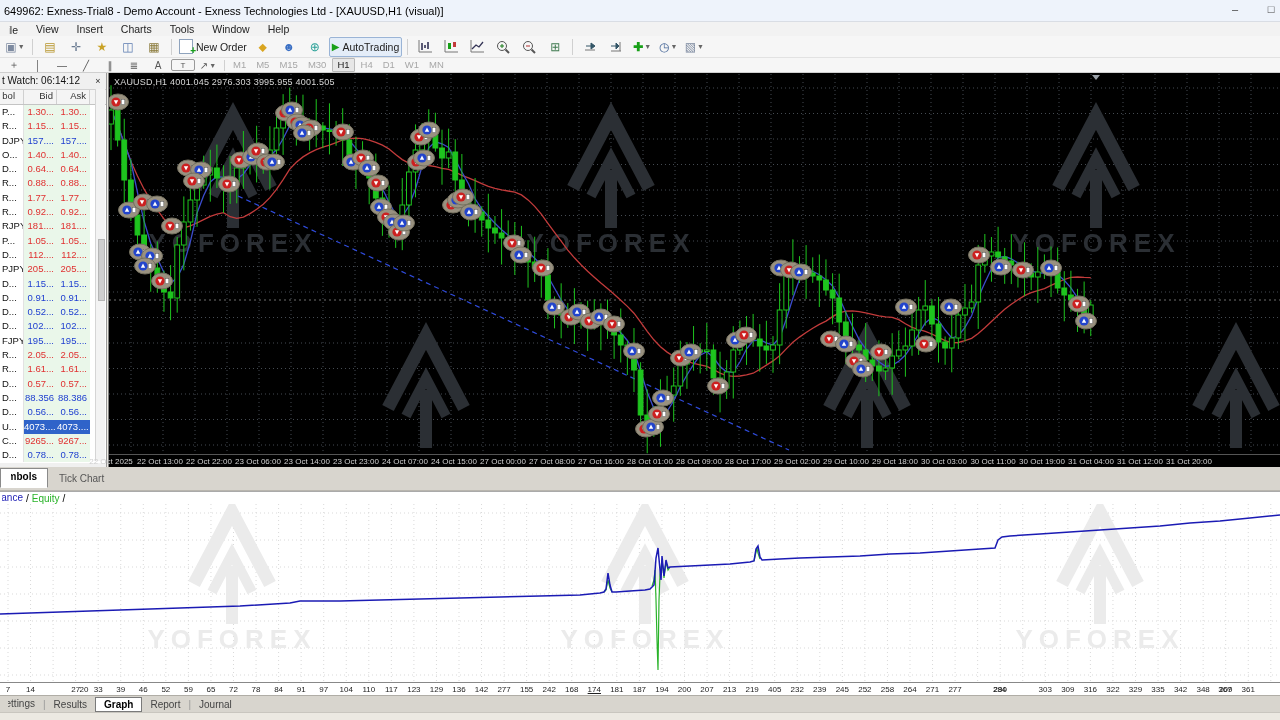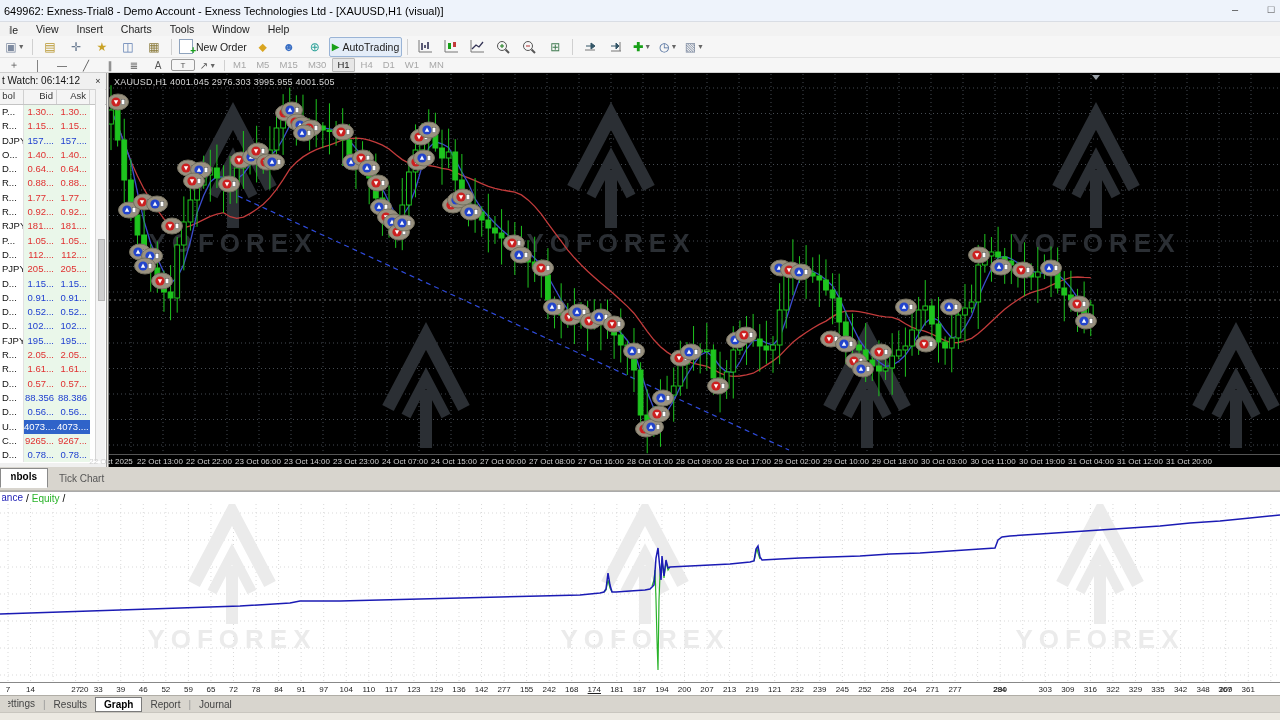--- a/index.html
+++ b/index.html
@@ -1388,21 +1388,21 @@
     <span class="xlabel" style="left: 549.2px;">242</span>
     <span class="xlabel" style="left: 571.75px;">168</span>
     <span class="xlabel" style="left: 594.3px; text-decoration: underline;">174</span>
     <span class="xlabel" style="left: 616.85px;">181</span>
     <span class="xlabel" style="left: 639.4px;">187</span>
     <span class="xlabel" style="left: 661.95px;">194</span>
     <span class="xlabel" style="left: 684.5px;">200</span>
     <span class="xlabel" style="left: 707.05px;">207</span>
     <span class="xlabel" style="left: 729.6px;">213</span>
     <span class="xlabel" style="left: 752.15px;">219</span>
-    <span class="xlabel" style="left: 774.7px;">121</span>
+    <span class="xlabel" style="left: 774.7px;">405</span>
     <span class="xlabel" style="left: 797.25px;">232</span>
     <span class="xlabel" style="left: 819.8px;">239</span>
     <span class="xlabel" style="left: 842.35px;">245</span>
     <span class="xlabel" style="left: 864.9px;">252</span>
     <span class="xlabel" style="left: 887.45px;">258</span>
     <span class="xlabel" style="left: 910px;">264</span>
     <span class="xlabel" style="left: 932.55px;">271</span>
     <span class="xlabel" style="left: 955.1px;">277</span>
     <span class="xlabel" style="left: 977.65px; padding-left: 44px;">284</span>
     <span class="xlabel" style="left: 1000.2px;">290</span>

